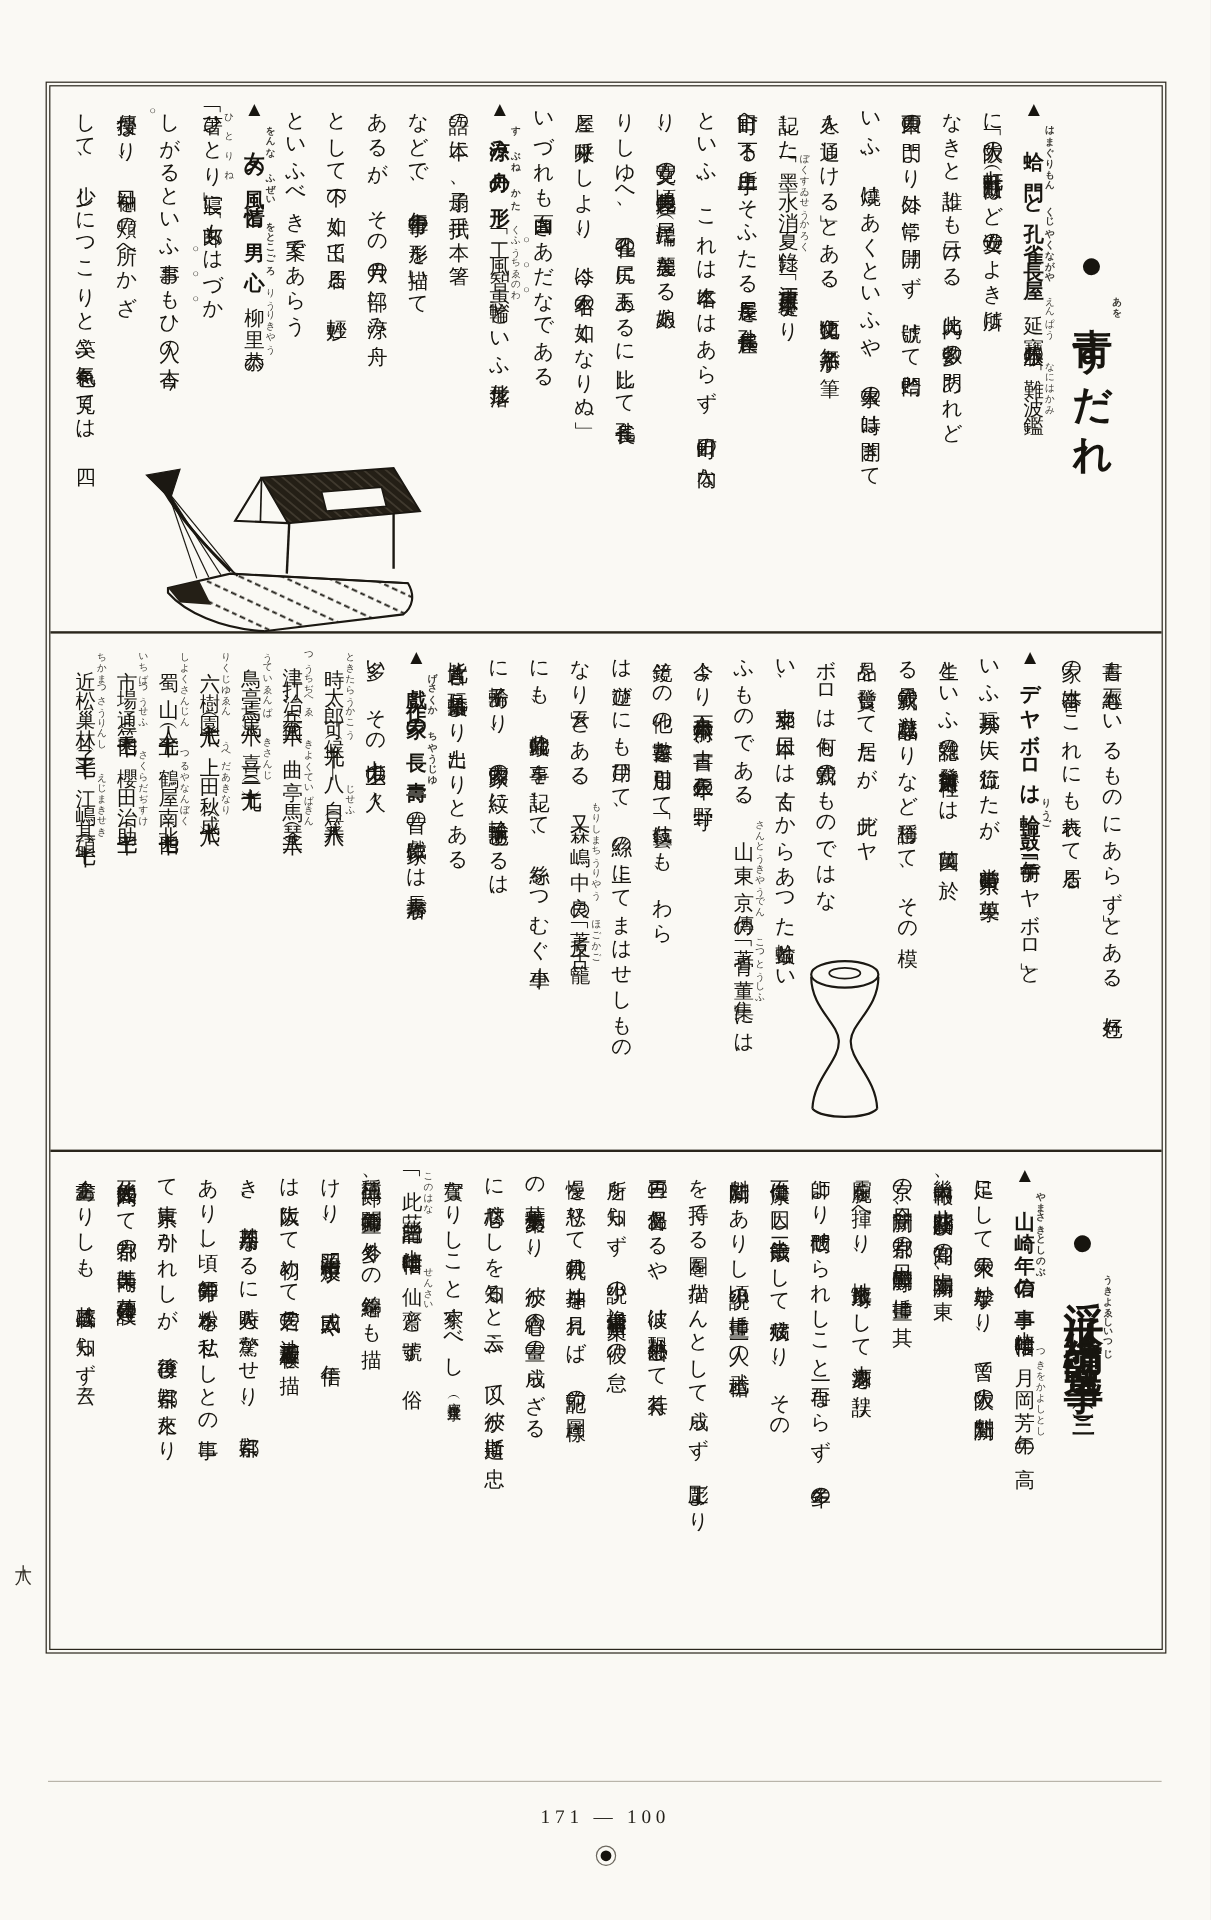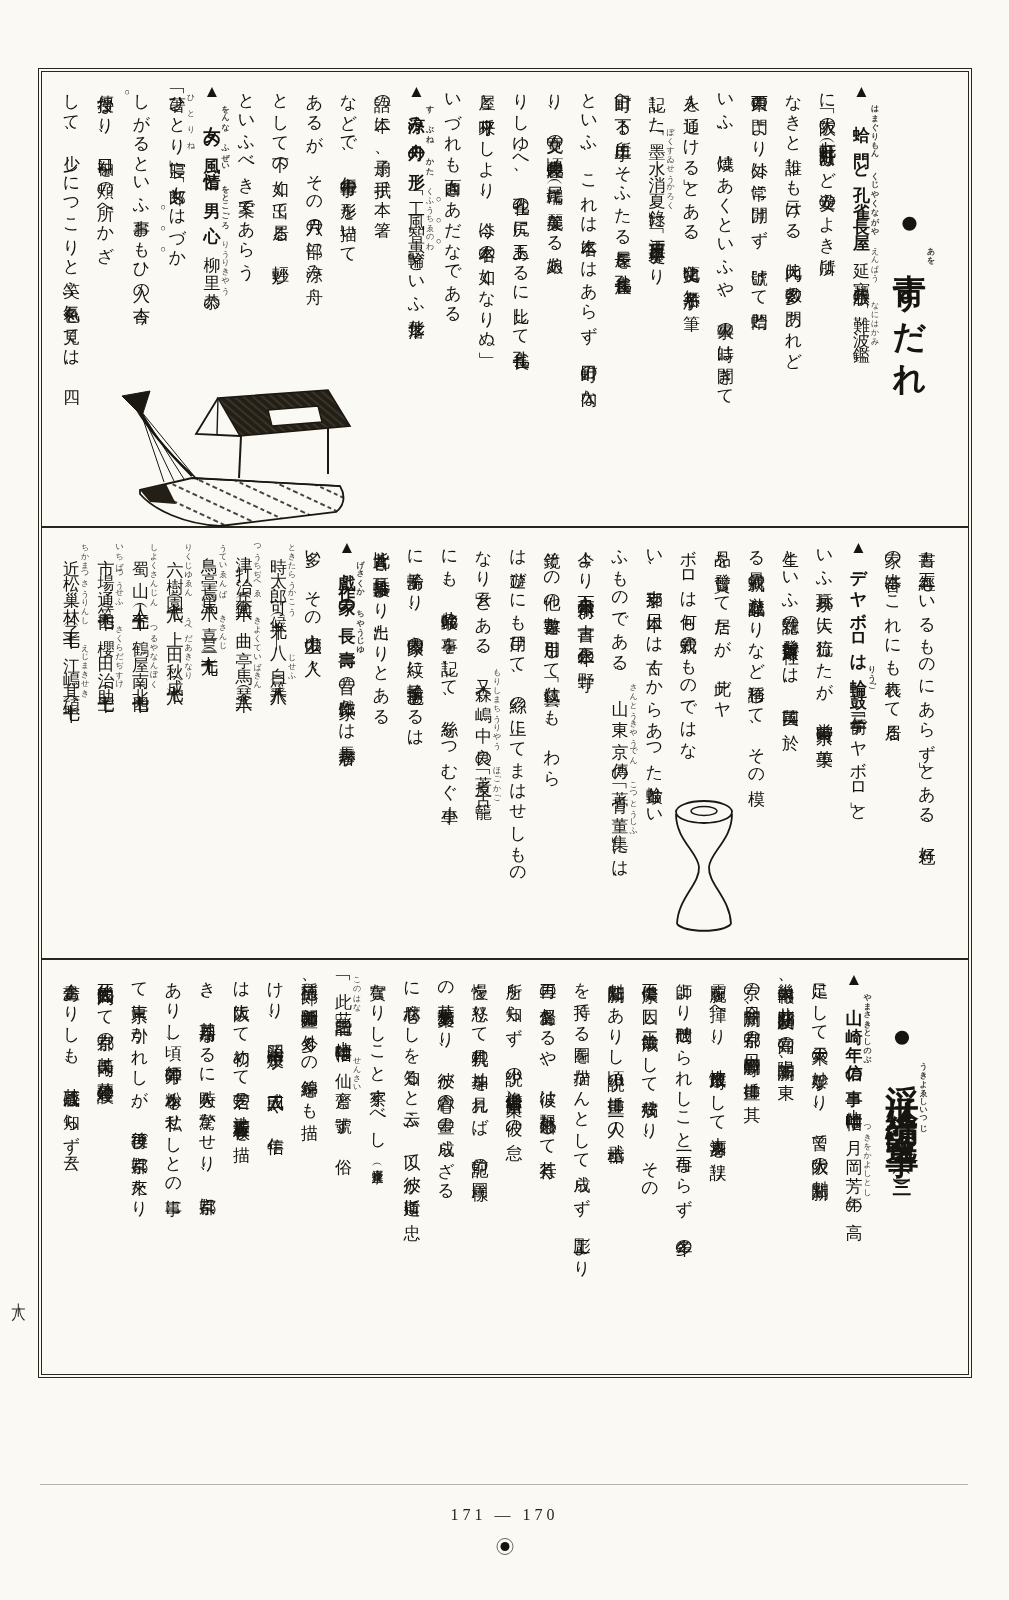--- a/index.html
+++ b/index.html
@@ -176,17 +176,17 @@
           <div class="col">て東京に引かれしが、後再び京都に來たり</div>
           <div class="col">死後知人間にて京都の某寺內に墓碑建設の</div>
           <div class="col">企畫ありしも、其成否は知らず云々</div>
         </div>
     </section>
 
   </div>
 
   <div class="margin-label">十八</div>
   <div class="footer-rule"></div>
-  <div class="pagenums">171 — 170</div>
+  <div class="pagenums">171 — 100</div>
   <div class="bullseye">
       <span class="dot"></span>
     </div>
 </div>
 
 </body></html>

